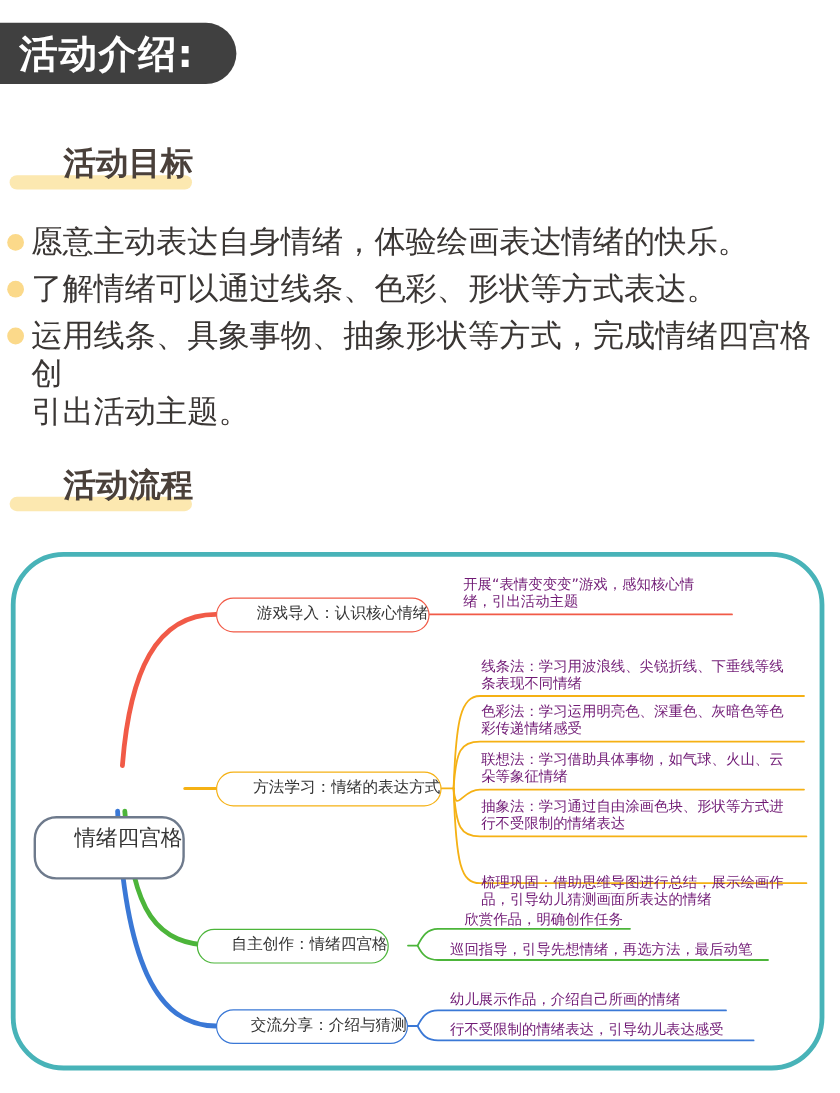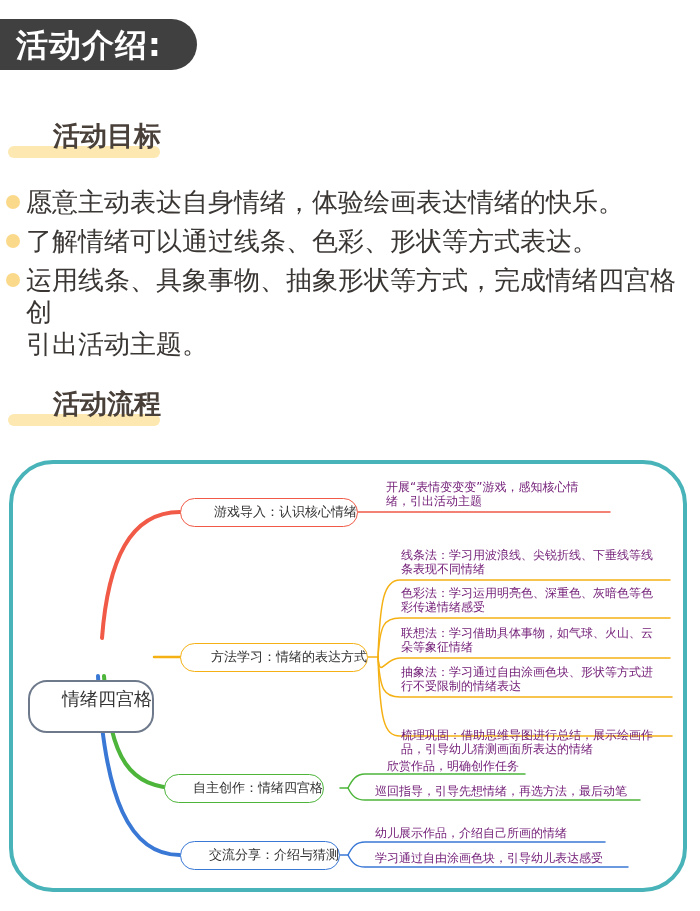--- a/index.html
+++ b/index.html
@@ -90,13 +90,13 @@
 
 <div class="leaf" style="left:401px;top:548px;"><span>线条法：学习用波浪线、尖锐折线、下垂线等线</span><br><span>条表现不同情绪</span></div>
 <div class="leaf" style="left:401px;top:586px;"><span>色彩法：学习运用明亮色、深重色、灰暗色等色</span><br><span>彩传递情绪感受</span></div>
 <div class="leaf" style="left:401px;top:626px;"><span>联想法：学习借助具体事物，如气球、火山、云</span><br><span>朵等象征情绪</span></div>
 <div class="leaf" style="left:401px;top:665px;"><span>抽象法：学习通过自由涂画色块、形状等方式进</span><br><span>行不受限制的情绪表达</span></div>
 <div class="leaf" style="left:401px;top:704px;margin-top:24px;"><span>梳理巩固：借助思维导图进行总结，展示绘画作</span><br><span>品，引导幼儿猜测画面所表达的情绪</span></div>
 
 <div class="leaf" style="left:375px;top:759px;margin-left:12px;">欣赏作品，明确创作任务</div>
 <div class="leaf" style="left:375px;top:784px;">巡回指导，引导先想情绪，再选方法，最后动笔</div>
 <div class="leaf" style="left:375px;top:826px;">幼儿展示作品，介绍自己所画的情绪</div>
-<div class="leaf" style="left:375px;top:851px;">学习通过自由涂画色块，引导幼儿表达感受</div>
+<div class="leaf" style="left:375px;top:851px;">行不受限制的情绪表达，引导幼儿表达感受</div>
 
 </body></html>

